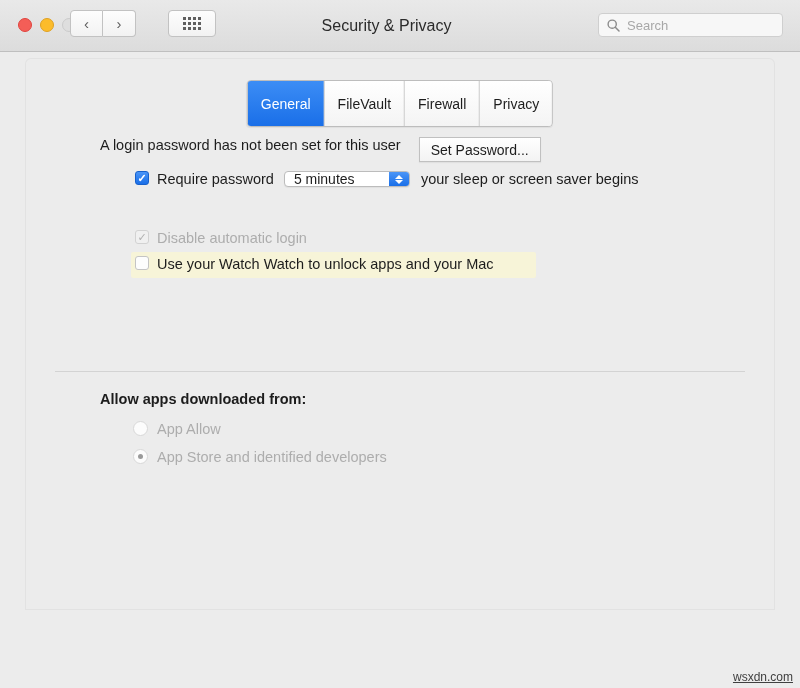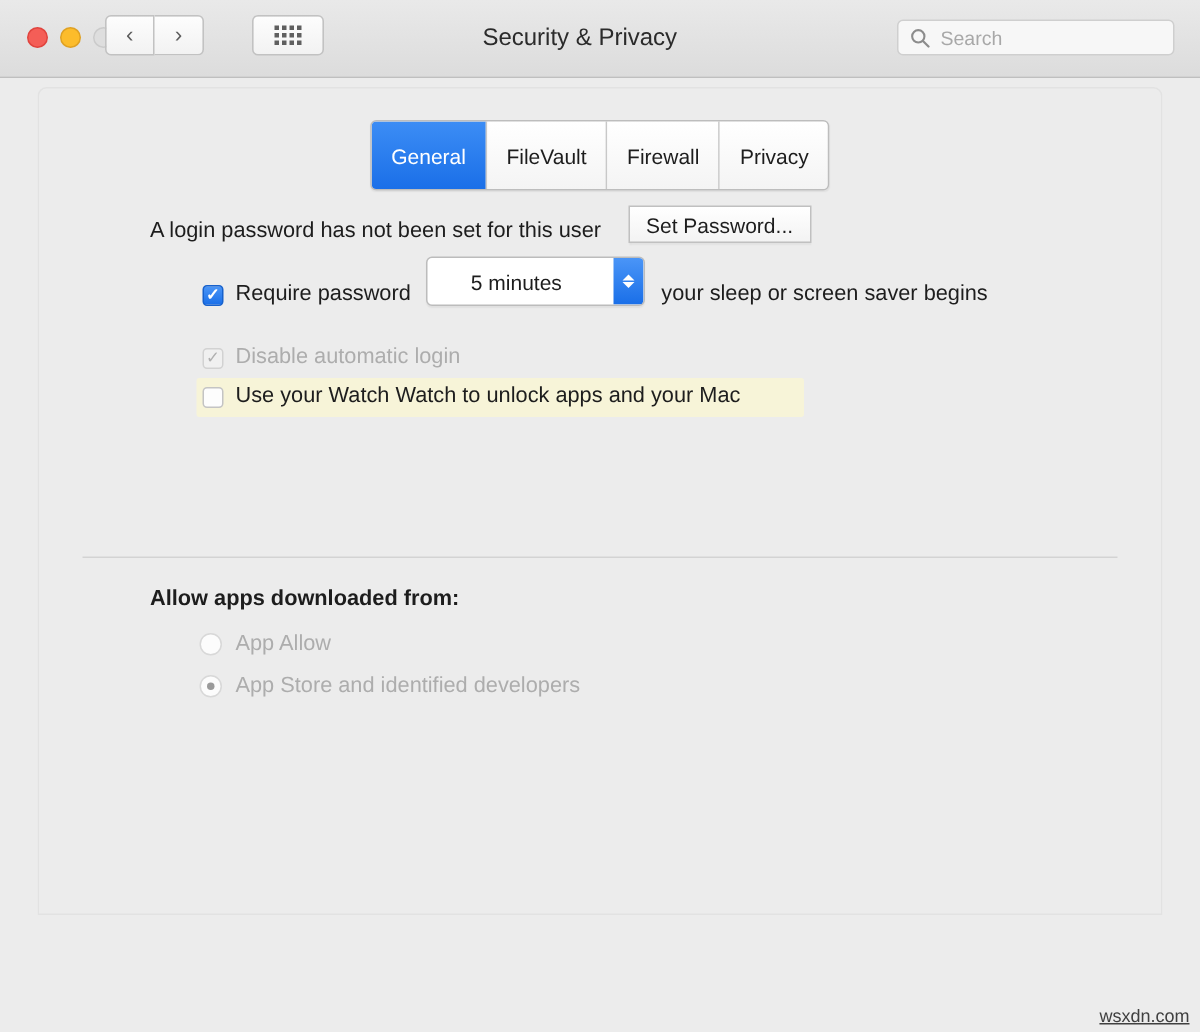--- a/index.html
+++ b/index.html
@@ -161,21 +161,21 @@
   .tab:last-child { border-right: none; }
   .tab.active {
     background: linear-gradient(to bottom, #3c8df5, #1a6fe8);
     color: #ffffff;
   }
 
   
   .row {
     position: absolute;
     display: flex;
-    align-items: flex-end;
+    align-items: flex-start;
   }
   .txt     { font-size: 14.5px; color: #1d1d1d; }
   .txt.dim { color: #adadad; }
 
   
   .cb {
     width: 14px; height: 14px;
     border-radius: 3px;
     box-sizing: border-box;
     display: flex;
@@ -246,28 +246,27 @@
     background: #efefef;
     border: 1px solid #e0e0e0;
     color: #b6b6b6;
     box-shadow: none;
   }
 
   
   .popup {
     display: inline-flex;
     align-items: center;
-    height: 33px;
+    height: 16px;
     background: #ffffff;
     border: 1px solid #bcbcbc;
     border-radius: 4px;
     box-sizing: border-box;
     overflow: hidden;
     box-shadow: 0 1px 1px rgba(0,0,0,0.05);
-    padding-left: 20px;
   }
   .popup .val {
     padding: 0 9px;
     font-size: 14px;
     color: #1d1d1d;
     min-width: 86px;
   }
   .stepper {
     width: 20px;
     height: 100%;

